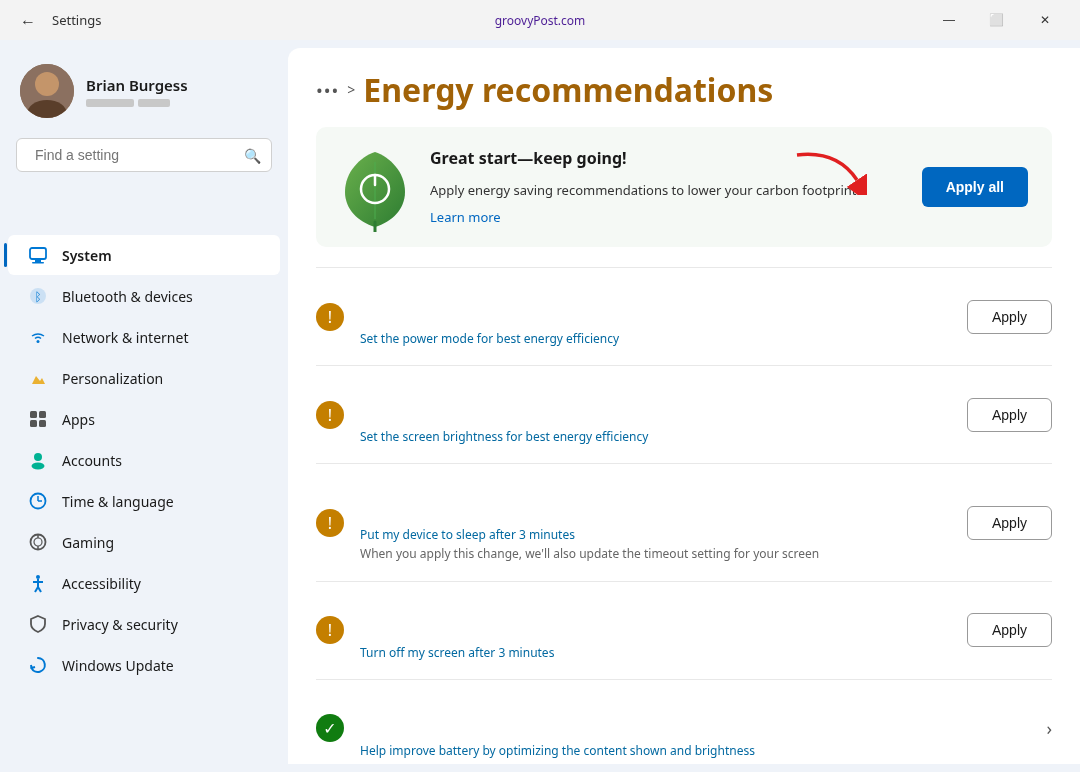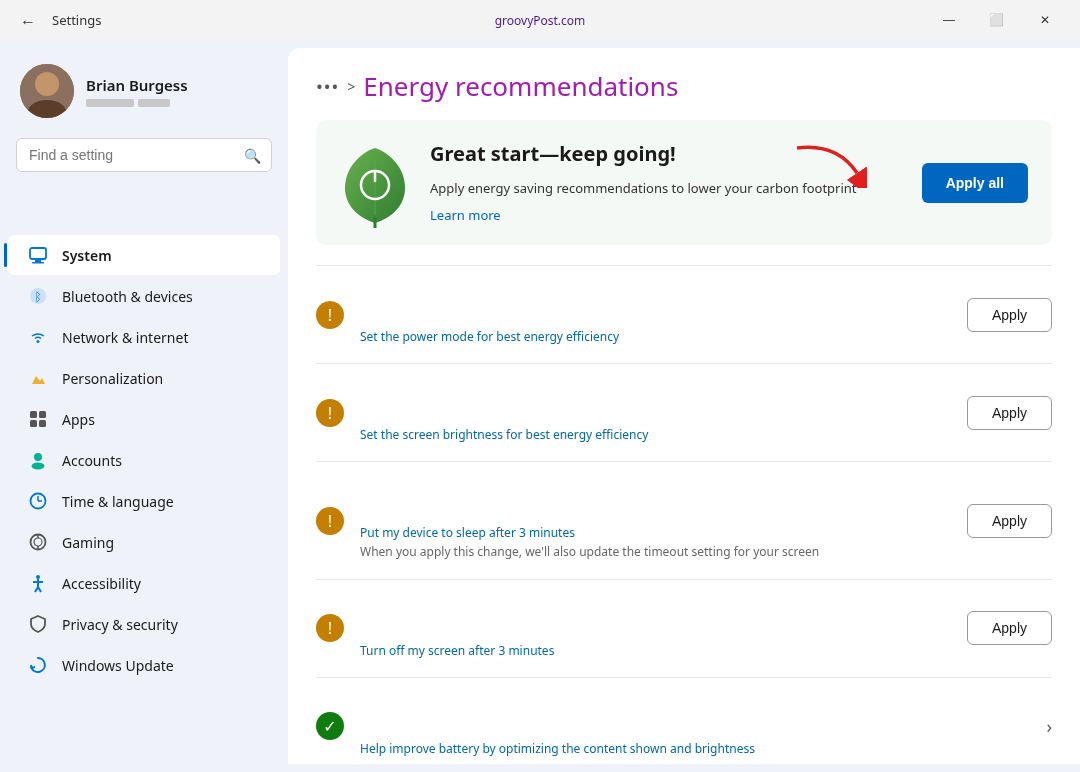--- a/index.html
+++ b/index.html
@@ -123,21 +123,21 @@
       background: #c8c8c8;
     }
 
     
     .search-box {
       margin: 0 16px 16px 16px;
       position: relative;
     }
     .search-input {
       width: 100%;
-      padding: 8px 36px 8px 12px;
+      padding: 8px 36px 8px 18px;
       border: 1px solid #d0d0d0;
       border-radius: 6px;
       font-size: 14px;
       background: white;
       color: #333;
       outline: none;
     }
     .search-icon-wrap {
       position: absolute;
       right: 10px;
@@ -205,23 +205,23 @@
     .breadcrumb-dots {
       font-size: 18px;
       color: #555;
       letter-spacing: 1px;
     }
     .breadcrumb-arrow {
       color: #555;
       font-size: 14px;
     }
     .page-title {
-      font-size: 26px;
-      font-weight: 400;
-      color: #a21caf;
+      font-size: 32px;
+      font-weight: 700;
+      color: #a16207;
     }
 
     
     .hero-section {
       margin: 0 28px 20px 28px;
       background: #f5f9f5;
       border-radius: 10px;
       padding: 20px 24px;
       display: flex;
       align-items: center;
@@ -230,21 +230,21 @@
     }
     .leaf-icon {
       flex-shrink: 0;
       width: 70px;
       height: 80px;
     }
     .hero-text {
       flex: 1;
     }
     .hero-title {
-      font-size: 20px;
+      font-size: 16px;
       font-weight: 700;
       color: #1a1a1a;
       margin-bottom: 12px;
     }
     .hero-subtitle {
       font-size: 13px;
       color: #333;
       margin-bottom: 6px;
       line-height: 1.4;
     }

